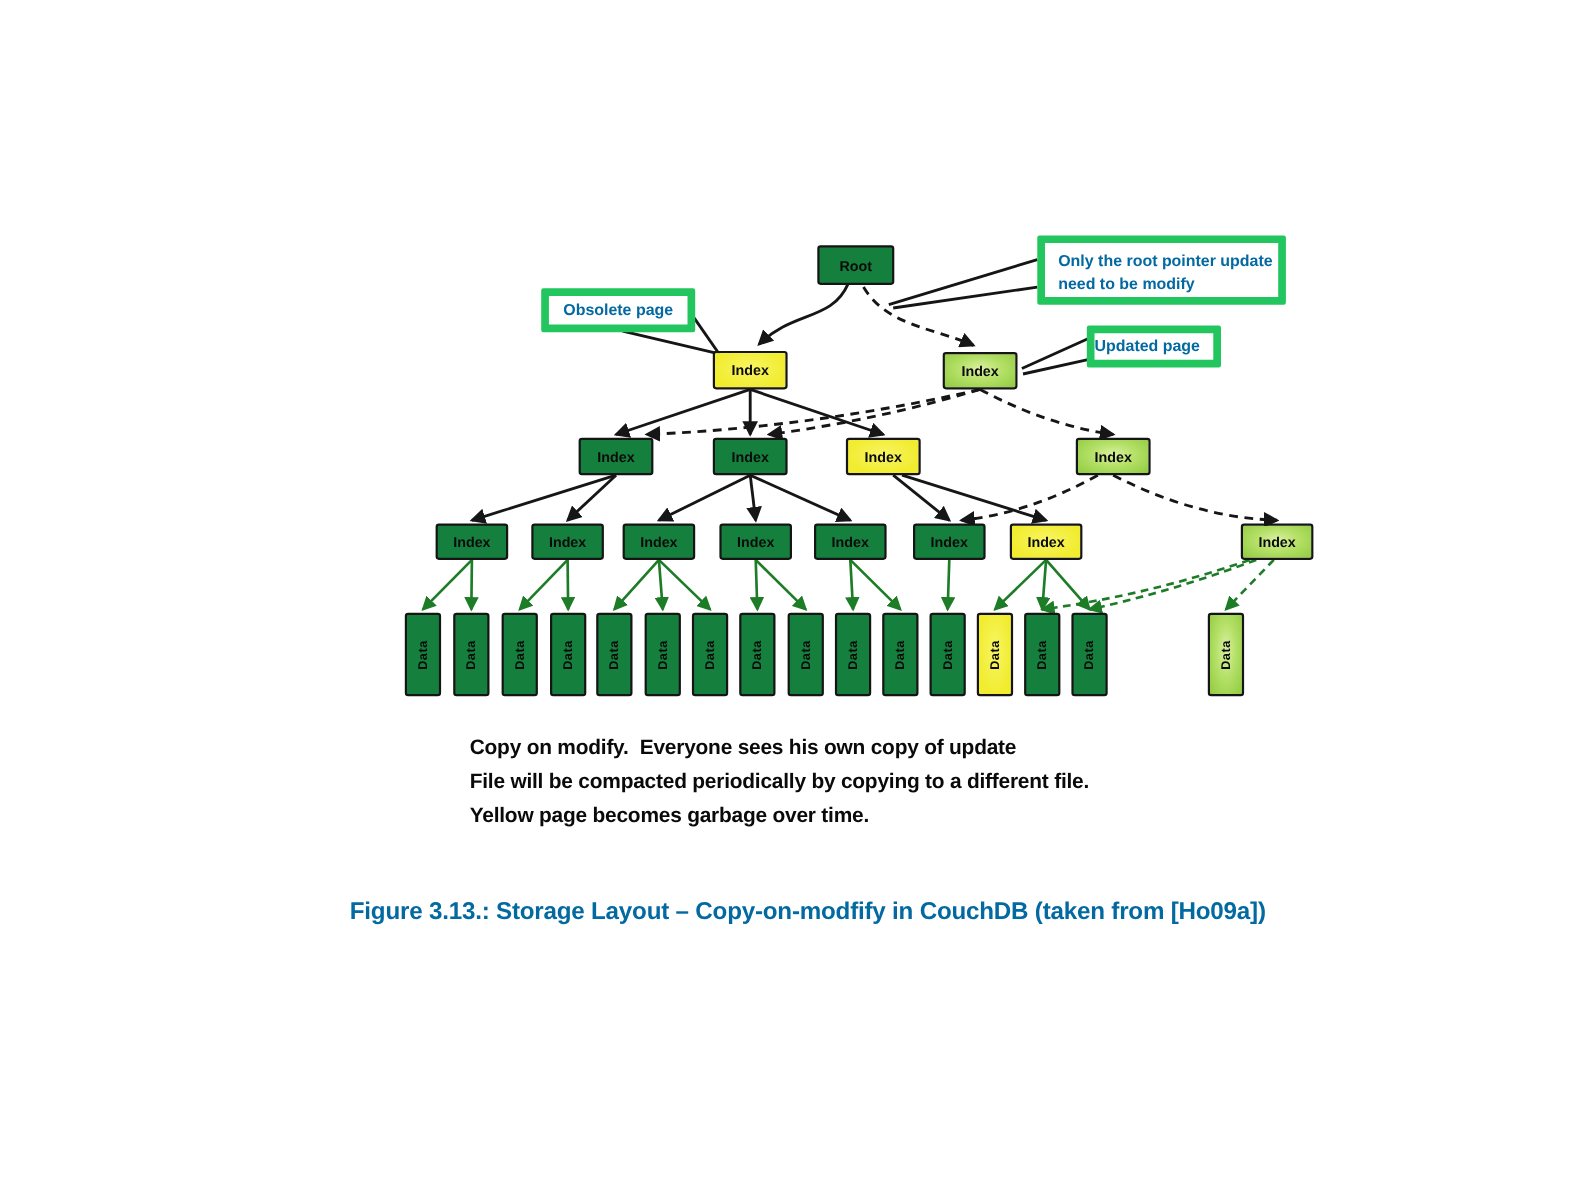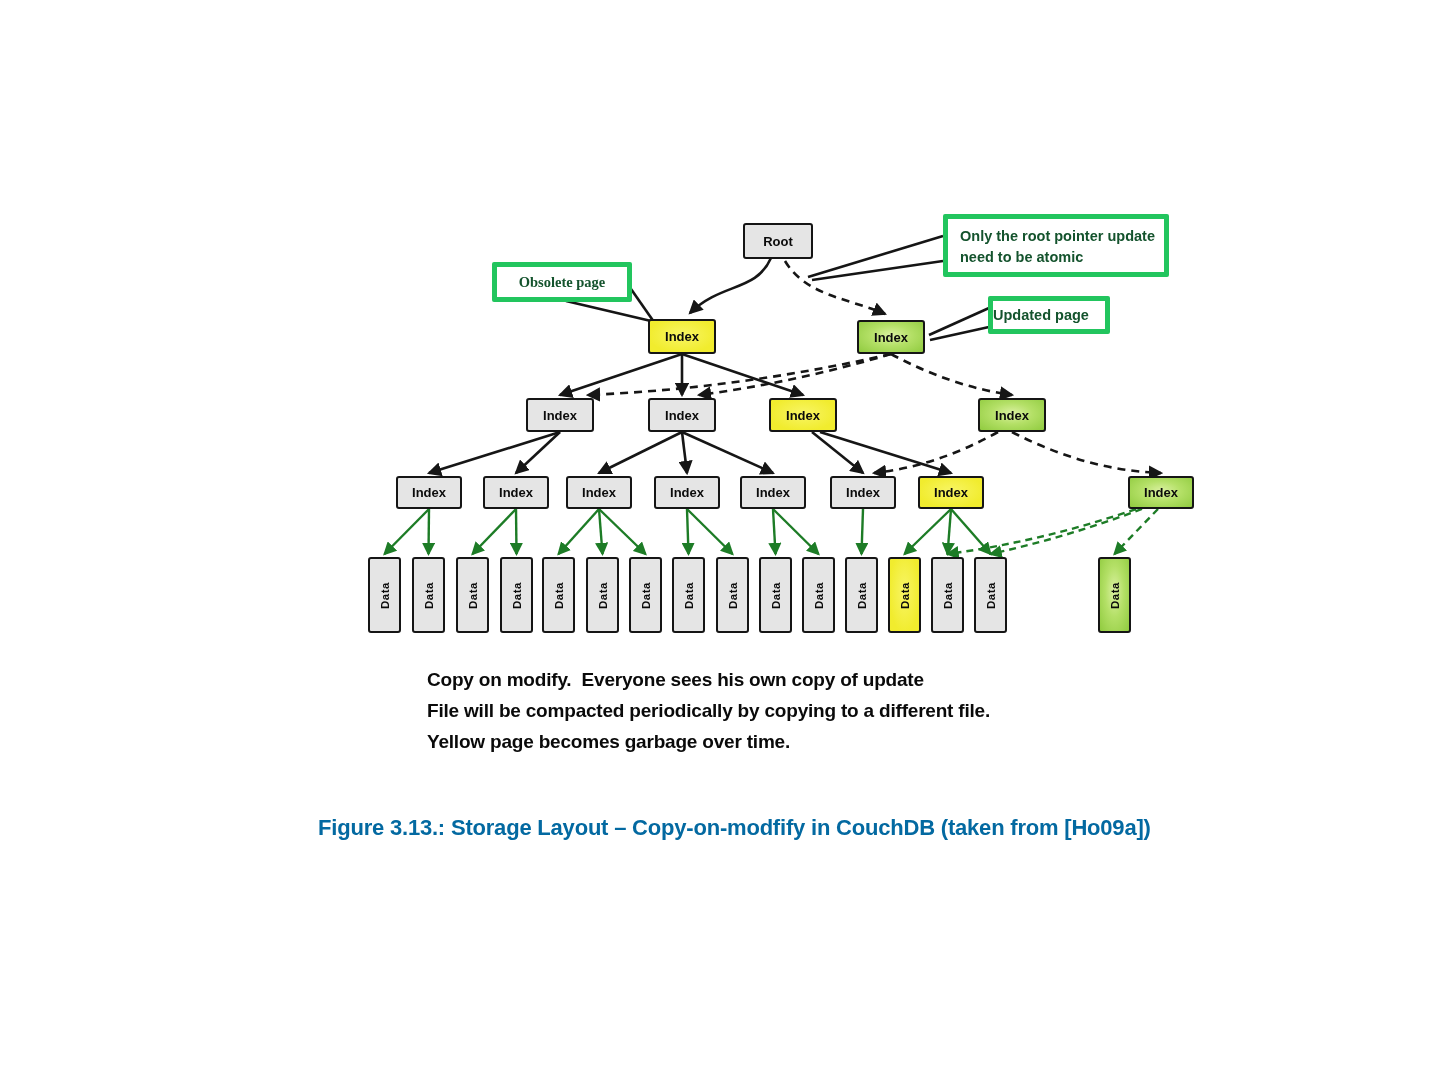--- a/index.html
+++ b/index.html
@@ -2,31 +2,31 @@
 <html><head>
 <meta charset="utf-8">
 <style>
   html,body{margin:0;padding:0;background:#ffffff;}
   .page{position:relative;width:1440px;height:1080px;background:#ffffff;overflow:hidden;
         font-family:"Liberation Sans",sans-serif;color:#111;}
   .diagram{position:absolute;left:0;top:0;width:1440px;height:660px;}
   #edge-svg{position:absolute;left:0;top:0;width:1440px;height:660px;}
   .node{position:absolute;display:flex;align-items:center;justify-content:center;
         box-sizing:border-box;border:2.5px solid #151515;border-radius:3px;
-        background:#e5e5e5;font-weight:700;font-size:13px;color:#0b0b0b;}
+        background:#15803d;font-weight:700;font-size:13px;color:#0b0b0b;}
   .node.obsolete{background:radial-gradient(ellipse at 50% 45%, #f8f565 0%, #f1ec2e 75%);}
   .node.updated{background:radial-gradient(ellipse at 50% 45%, #dbf1a2 0%, #b4e067 45%, #90cb3f 100%);}
   .node.data-node span{writing-mode:vertical-rl;transform:rotate(180deg);
         font-size:11.5px;letter-spacing:.5px;}
-  .note{position:absolute;box-sizing:border-box;border:5px solid #22c55e;border-radius:2px;
-        background:#ffffff;font-weight:700;color:#14532d;}
+  .note{position:absolute;box-sizing:border-box;border:7px solid #22c55e;border-radius:2px;
+        background:#ffffff;font-weight:700;color:#0369a1;}
   .note-atomic{left:943px;top:214px;width:226px;height:63px;font-size:14.5px;
         padding:7px 0 0 12px;line-height:21px;}
   .note-obsolete{left:492px;top:262px;width:140px;height:40px;font-size:14.5px;
-        display:flex;align-items:center;justify-content:center;font-family:Liberation Serif, serif;}
+        display:flex;align-items:center;justify-content:center;}
   .note-updated{left:988px;top:296px;width:122px;height:38px;font-size:14.5px;
         display:flex;align-items:center;justify-content:flex-start;}
   .desc{position:absolute;left:427px;top:664px;font-size:19px;font-weight:700;
         line-height:31px;color:#0a0a0a;letter-spacing:-0.2px;}
   .desc-line{white-space:pre-wrap;}
   .caption{position:absolute;left:318px;top:815px;font-size:22px;font-weight:700;
         color:#0369a1;letter-spacing:-0.2px;white-space:pre;}
 </style>
 </head>
 <body>
@@ -182,21 +182,21 @@
         <div class="node plain data-node" style="left: 974px; top: 557px; width: 33px; height: 76px;">
           <span>Data</span>
         </div>
         <div class="node updated data-node" style="left: 1098px; top: 557px; width: 33px; height: 76px;">
           <span>Data</span>
         </div>
       </div>
 
     <div class="note note-atomic">
       <div>Only the root pointer update</div>
-      <div>need to be atomic</div>
+      <div>need to be modify</div>
     </div>
     <div class="note note-obsolete">
       <span>Obsolete page</span>
     </div>
     <div class="note note-updated">
       <span>Updated page</span>
     </div>
   </div>
 
   <div class="desc">

